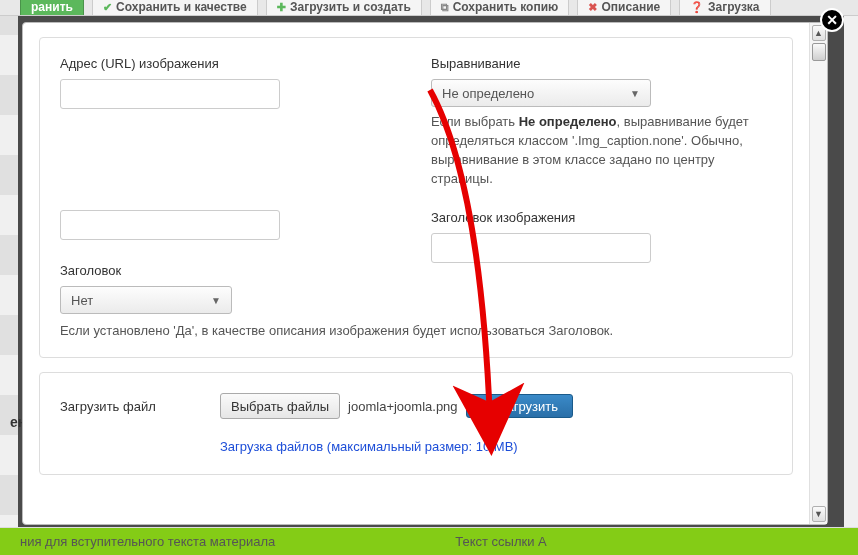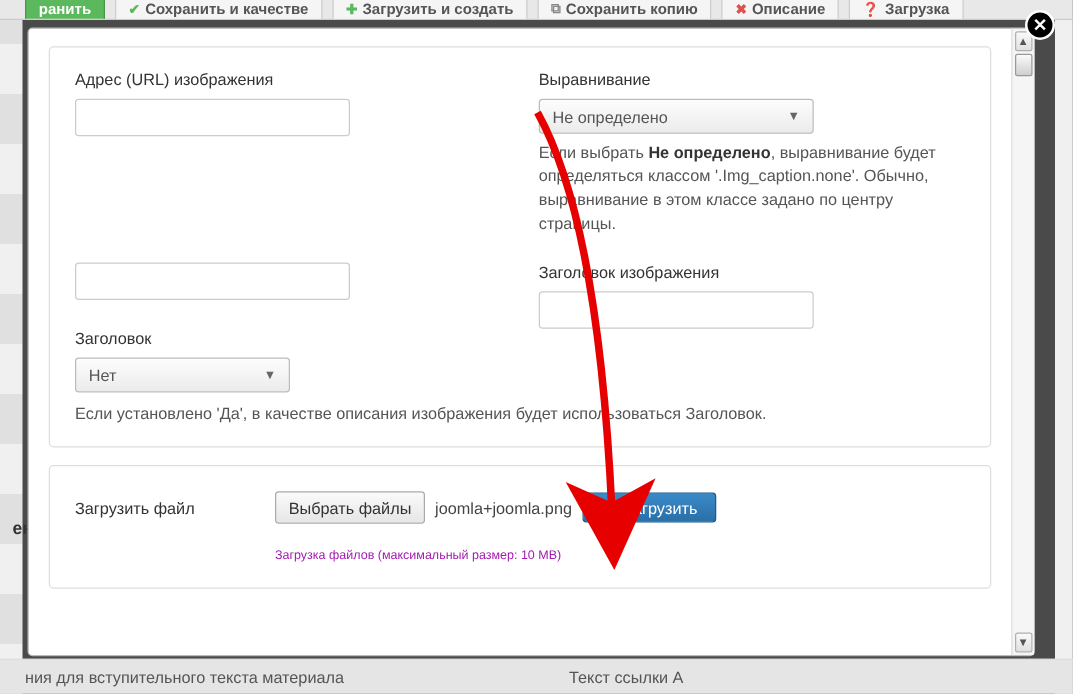--- a/index.html
+++ b/index.html
@@ -58,21 +58,21 @@
     .bg-right {
       position: absolute;
       right: 0; top: 16px; bottom: 0;
       width: 14px;
       background: #f0f0f0;
     }
     .bg-bottom {
       position: absolute;
       left: 0; right: 0; bottom: 0;
       height: 28px;
-      background: #e5e5e5;
+      background: #84cc16;
       border-top: 1px solid #ddd;
       display: flex;
       align-items: center;
       padding-left: 20px;
       gap: 180px;
       color: #555;
       font-size: 13px;
     }
     
     .close-icon {
@@ -248,21 +248,21 @@
       border-radius: 3px;
       background: linear-gradient(#3a8ac8,#2a6fa8);
       color: #fff;
       font-size: 13px;
       display: inline-flex;
       align-items: center;
       gap: 6px;
       cursor: pointer;
     }
     .upload-btn .ico { font-size: 12px; }
-    .hint { color: #a21caf; font-size: 10px; }
+    .hint { color: #1d4ed8; font-size: 13px; }
     
     .arrow-annot {
       position: absolute;
       pointer-events: none;
       z-index: 40;
     }
   </style>
 </head>
 <body>
 

